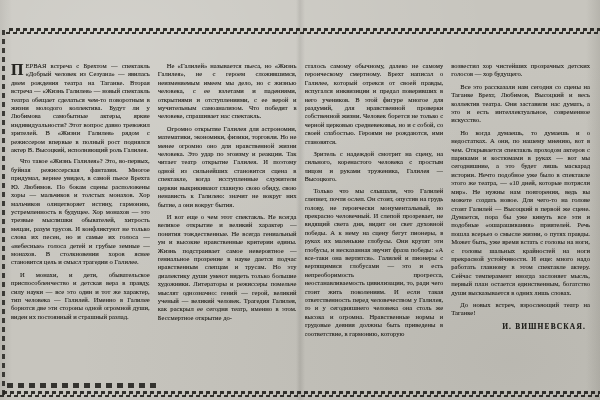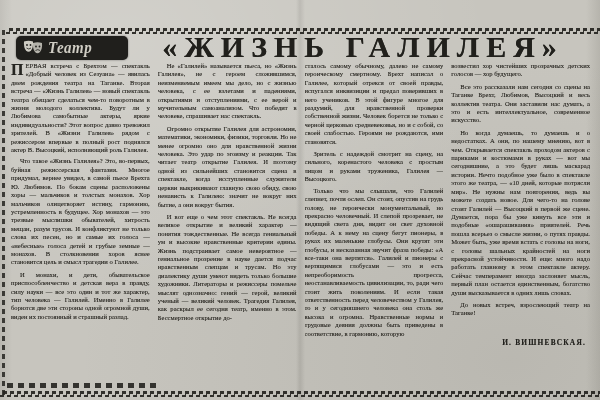--- a/index.html
+++ b/index.html
@@ -68,50 +68,34 @@
     text-shadow:0 0 .45px rgba(46,44,39,.55);
   }
   .col p{margin:0 0 3px;text-indent:9px;}
   .col p.cont{text-indent:0;}
   .col p.gap{margin-top:4px;}
   .dropcap{
     float:left;font-size:16px;line-height:14px;font-weight:bold;
     padding:1px 2px 0 0;color:#262521;
   }
   .byline{
-    margin-top:21px;text-align:right;font-weight:bold;
+    margin-top:5px;text-align:right;font-weight:bold;
     font-size:7.4px;letter-spacing:1.2px;padding-right:4px;color:#23221e;
   }
 </style>
 </head>
 <body>
 
 <div class="page">
 
   <div class="zigzag top"></div>
   <div class="left-dashes"></div>
   <div class="square-dashes"></div>
   <div class="zigzag bottom"></div>
 
-  <div class="masthead">
-    <div class="section-plate">
-      <svg class="masks" viewBox="0 0 44 32" aria-hidden="true">
-        <path d="M4 3 q9 -3 18 0 q1 12 -4 18 q-5 5 -10 0 q-5 -6 -4 -18z" fill="#cfccc3"></path>
-        <circle cx="10" cy="10" r="1.8" fill="#201f1c"></circle>
-        <circle cx="17" cy="10" r="1.8" fill="#201f1c"></circle>
-        <path d="M9 16 q4.5 4 9 0" stroke="#201f1c" stroke-width="1.6" fill="none"></path>
-        <path d="M22 6 q9 -3 18 0 q1 12 -4 18 q-5 5 -10 0 q-5 -6 -4 -18z" fill="#cfccc3" opacity=".85"></path>
-        <circle cx="28" cy="13" r="1.8" fill="#201f1c"></circle>
-        <circle cx="35" cy="13" r="1.8" fill="#201f1c"></circle>
-        <path d="M27 21 q4.5 -3.5 9 0" stroke="#201f1c" stroke-width="1.6" fill="none"></path>
-      </svg>
-      <span class="label">Театр</span>
-    </div>
-    <div class="headline">«ЖИЗНЬ ГАЛИЛЕЯ»</div>
-  </div>
 
   <div class="columns">
 
     <div class="col">
       <p class="cont"><span class="dropcap">П</span><span>ЕРВАЯ встреча с Брехтом — спектакль «Добрый человек из Сезуана» — явилась днем рождения театра на Таганке. Вторая встреча — «Жизнь Галилея» — новый спектакль театра обещает сделаться чем-то поворотным в жизни молодого коллектива. Будут ли у Любимова самобытные актеры, яркие индивидуальности? Этот вопрос давно тревожил зрителей. В «Жизни Галилея» рядом с режиссером впервые в полный рост поднялся актер В. Высоцкий, исполняющий роль Галилея.</span></p>
       <p>Что такое «Жизнь Галилея»? Это, во-первых, буйная режиссерская фантазия. Многое придумал, вернее увидел, в самой пьесе Брехта Ю. Любимов. По бокам сцены расположены хоры — мальчиков и толстых монахов. Хор мальчиков олицетворяет истину, гармонию, устремленность в будущее. Хор монахов — это трезвые мыслишки обывателей, хитрость мещан, разум трусов. И конфликтуют не только слова их песен, но и самые их голоса — «небесные» голоса детей и грубые земные — монахов. В столкновении хоров яснее становится цель и смысл трагедии о Галилее.</p>
       <p class="gap">И монахи, и дети, обывательское приспособленчество и детская вера в правду, силу науки — все это один и тот же характер, тип человека — Галилей. Именно в Галилее борются две эти стороны одной огромной души, виден их постоянный и страшный разлад.</p>
     </div>
 
     <div class="col">

